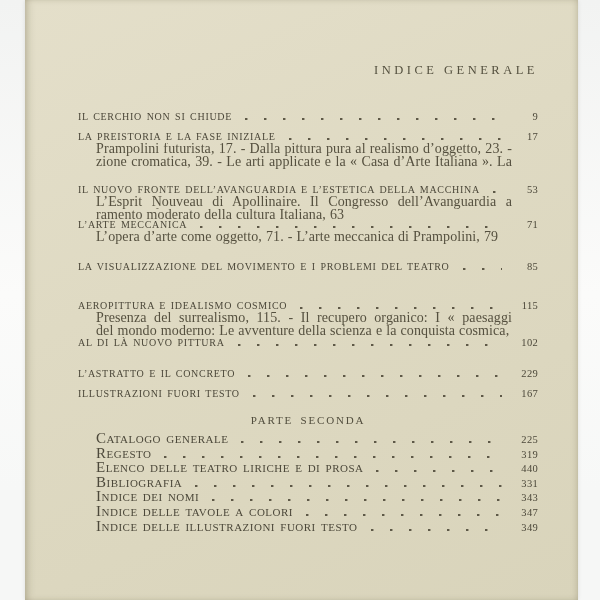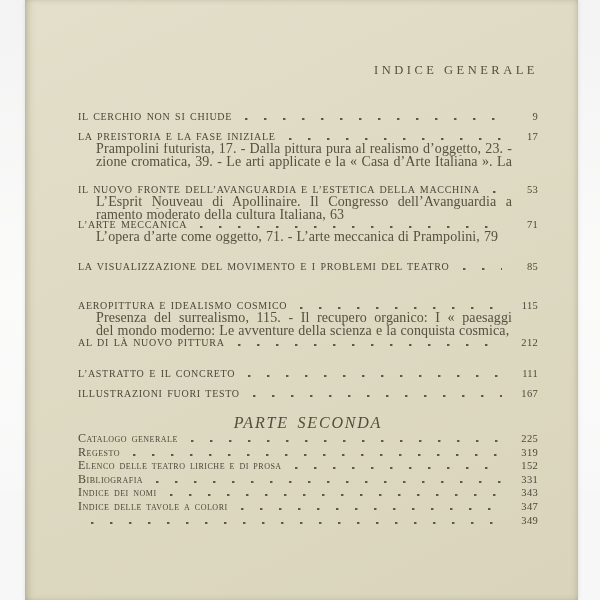--- a/index.html
+++ b/index.html
@@ -41,22 +41,22 @@
   }
   .subs{margin:0 26px 0 18px;}
   .sub-line{
     font-size:14px;line-height:12.9px;color:#55503f;
     letter-spacing:0.1px;word-spacing:0.4px;
     max-height:13px;overflow:hidden;
     text-align:left;
   }
   .sub-line.fill{text-align:justify;text-align-last:justify;}
 
-  .part2-heading{text-align:center;font-size:16px;letter-spacing:1.8px;word-spacing:3px;color:#514d3d;font-style:italic;}
-  .p2row .etitle{font-variant:small-caps;font-size:12px;letter-spacing:0.5px;word-spacing:1px;}
+  .part2-heading{text-align:center;font-size:11px;letter-spacing:1.8px;word-spacing:3px;color:#514d3d;}
+  .p2row .etitle{font-variant:small-caps;font-size:15px;letter-spacing:0.5px;word-spacing:1px;margin-left:18px;}
   .p2table{line-height:13.2px;}
   .p2row{margin-bottom:0.6px;}
 </style>
 </head>
 <body>
 
 <div class="photo">
   <div class="page">
     <div class="content">
 
@@ -122,29 +122,29 @@
         <div class="subs">
           <div class="sub-line fill">Presenza del surrealismo, 115. - Il recupero organico: I « paesaggi femminili », 120. - I miti</div>
           <div class="sub-line">del mondo moderno: Le avventure della scienza e la conquista cosmica, 128</div>
         </div>
       </div>
 
       <div class="block" style="top:336px">
         <div class="row">
           <span class="etitle">AL DI LÀ NUOVO PITTURA</span>
           <span class="leader"></span>
-          <span class="pnum">212</span>
+          <span class="pnum">102</span>
         </div>
       </div>
 
       <div class="block" style="top:367px">
         <div class="row">
           <span class="etitle">L’ASTRATTO E IL CONCRETO</span>
           <span class="leader"></span>
-          <span class="pnum">111</span>
+          <span class="pnum">229</span>
         </div>
       </div>
 
       <div class="block" style="top:387px">
         <div class="row">
           <span class="etitle">ILLUSTRAZIONI FUORI TESTO</span>
           <span class="leader"></span>
           <span class="pnum">167</span>
         </div>
       </div>
@@ -158,38 +158,39 @@
           <span class="pnum">225</span>
         </div>
         <div class="row p2row">
           <span class="etitle">Regesto</span>
           <span class="leader"></span>
           <span class="pnum">319</span>
         </div>
         <div class="row p2row">
           <span class="etitle">Elenco delle teatro liriche e di prosa</span>
           <span class="leader"></span>
-          <span class="pnum">152</span>
+          <span class="pnum">440</span>
         </div>
         <div class="row p2row">
           <span class="etitle">Bibliografia</span>
           <span class="leader"></span>
           <span class="pnum">331</span>
         </div>
         <div class="row p2row">
           <span class="etitle">Indice dei nomi</span>
           <span class="leader"></span>
           <span class="pnum">343</span>
         </div>
         <div class="row p2row">
           <span class="etitle">Indice delle tavole a colori</span>
           <span class="leader"></span>
           <span class="pnum">347</span>
         </div>
         <div class="row p2row">
+          <span class="etitle">Indice delle illustrazioni fuori testo</span>
           <span class="leader"></span>
           <span class="pnum">349</span>
         </div>
       </div>
 
     </div>
   </div>
 </div>
 
 </body></html>

